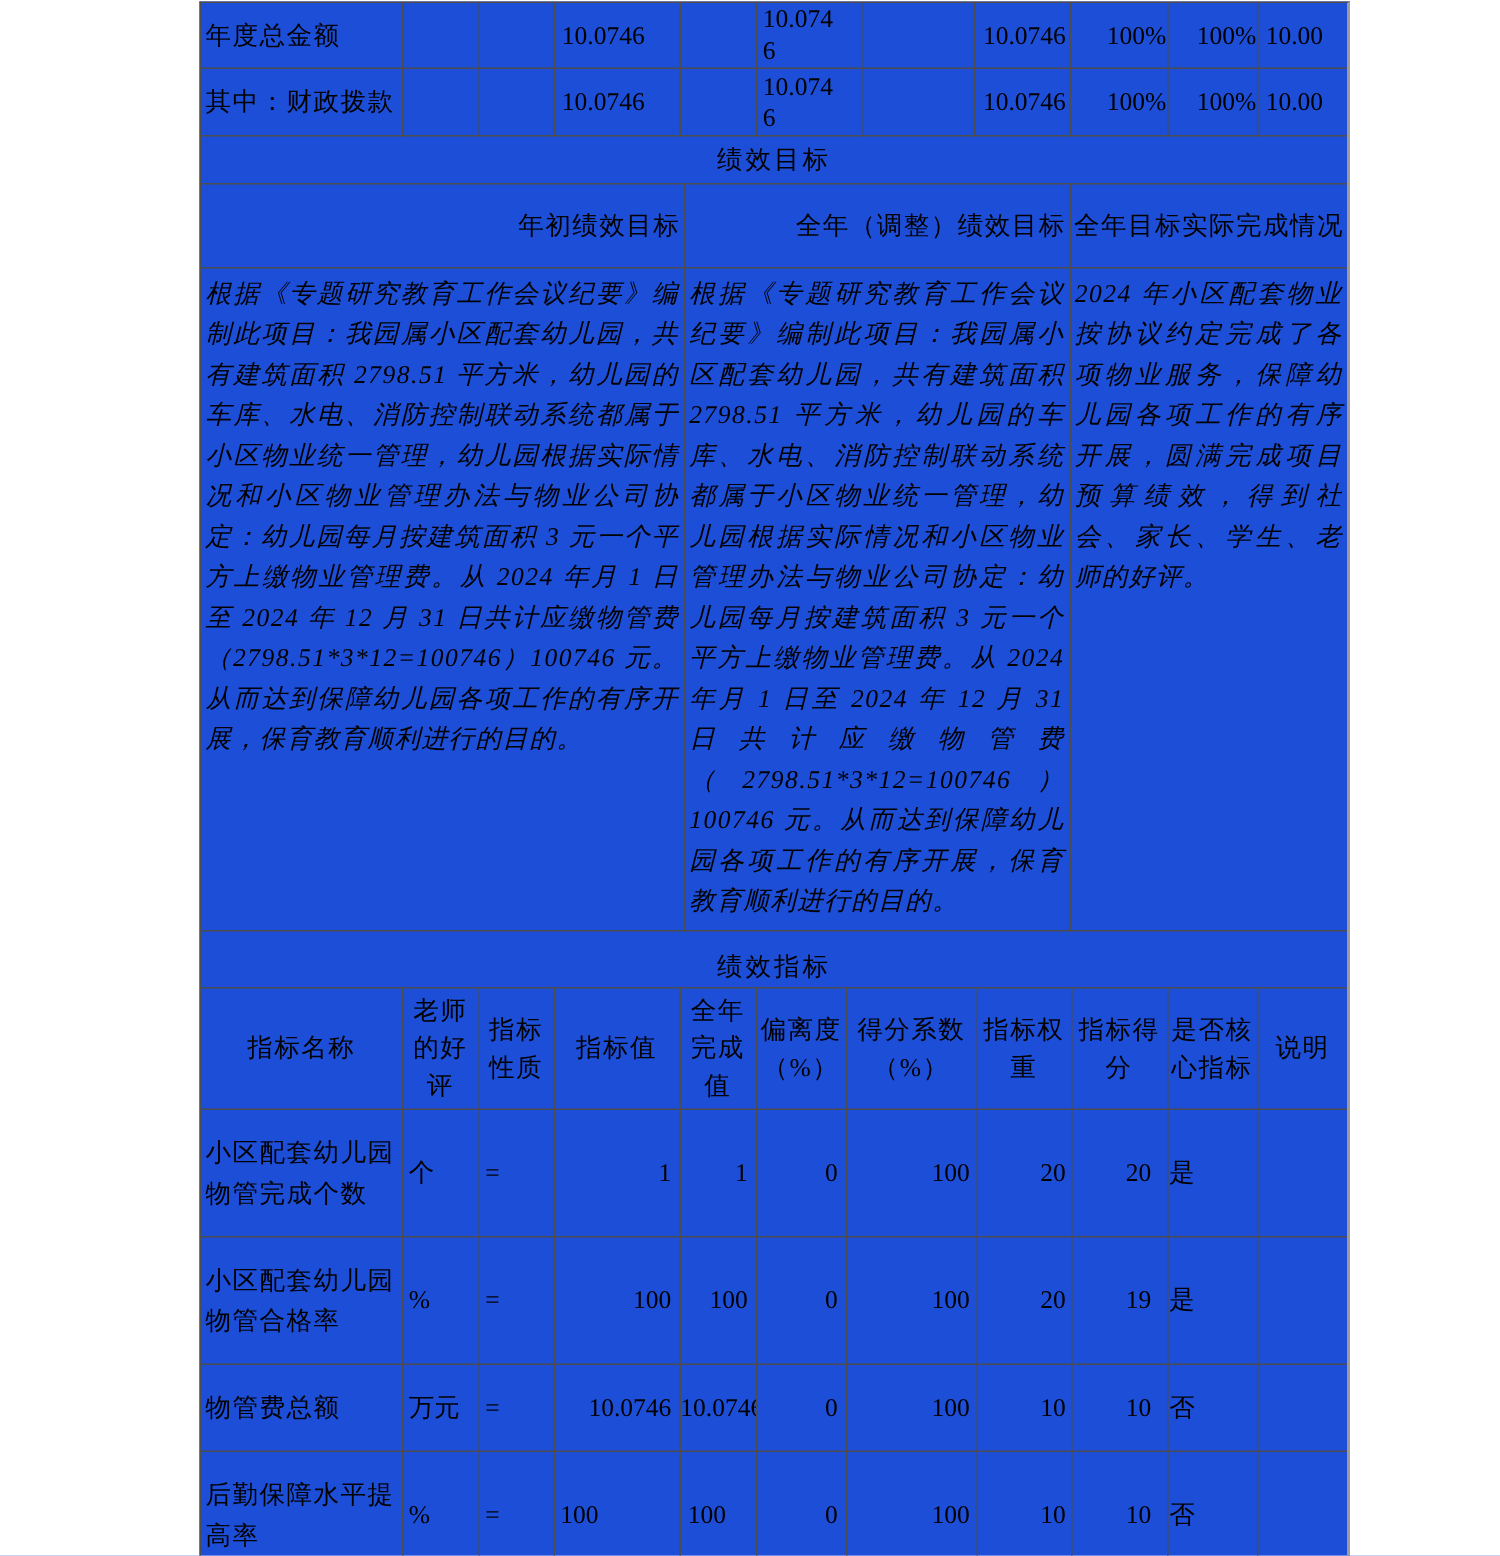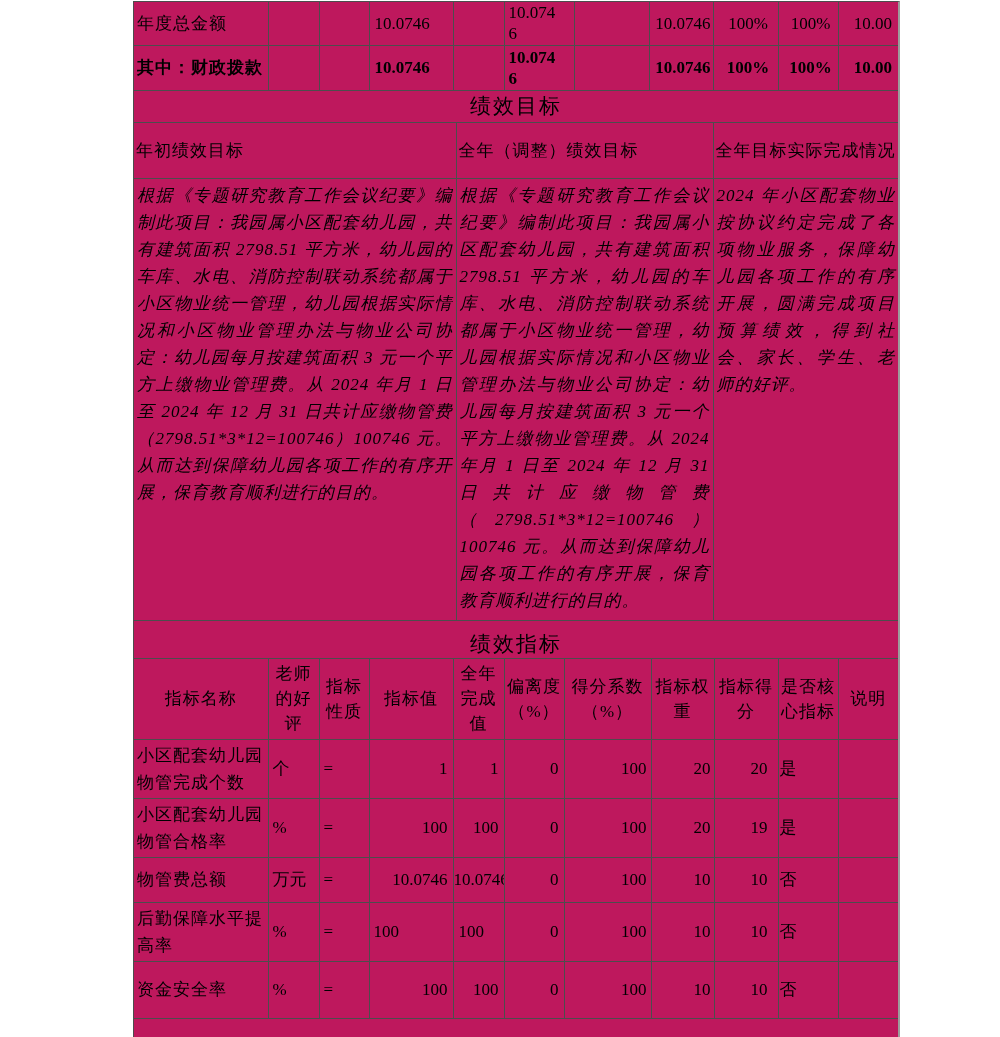--- a/index.html
+++ b/index.html
@@ -7,64 +7,64 @@
     background:#ffffff;
     font-family:"Liberation Serif","DejaVu Serif",serif;
     color:#000;
   }
   .doc{
     position:absolute;left:133px;top:1px;width:767px;height:1036px;
     box-sizing:border-box;overflow:hidden;
     border-top:1px solid #4d4d4d;
     border-left:1px solid #4d4d4d;
     border-right:2px solid #9c9c9c;
-    background:#be185d;
+    background:#1d4ed8;
   }
   table{border-collapse:collapse;table-layout:fixed;width:764px;}
   td{
     border-right:1px solid #4d4d4d;border-bottom:1px solid #4d4d4d;
     font-size:17px;overflow:hidden;vertical-align:middle;padding:0;
   }
   td:last-child{border-right:none;}
   
   .band{
     box-sizing:border-box;border-bottom:1px solid #4d4d4d;
-    text-align:center;font-size:21px;letter-spacing:2px;
+    text-align:center;font-size:17px;letter-spacing:2px;
   }
   .band.goals{height:32px;line-height:31px;}
   .band.ind{height:28px;line-height:27px;margin-top:10px;}
   
   .top tr:nth-child(1){height:43px;}
-  .top tr:nth-child(2){height:45px;font-weight:bold;}
+  .top tr:nth-child(2){height:45px;}
   .top td{line-height:21px;}
   .top td:nth-child(1){text-align:left;padding:2px 3px;letter-spacing:1px;}
   .top td:nth-child(4){text-align:left;padding-left:5px;}
   .top td:nth-child(6){text-align:left;padding:0 12px 0 4px;word-break:break-all;}
   .top td:nth-child(8){text-align:right;padding-right:2px;}
-  .top td:nth-child(9),.top td:nth-child(10){text-align:center;padding-left:5px;}
-  .top td:nth-child(11){text-align:right;padding-right:6px;}
+  .top td:nth-child(9),.top td:nth-child(10){text-align:right;padding-left:5px;}
+  .top td:nth-child(11){text-align:right;padding-right:16px;}
   
   .goals-tbl thead tr{height:56px;}
-  .goals-tbl thead td{text-align:left;letter-spacing:1px;line-height:27px;padding:12px 2px;}
+  .goals-tbl thead td{text-align:right;letter-spacing:1px;line-height:27px;padding:12px 2px;}
   .goals-tbl tbody tr{height:442px;font-style:italic;}
   .goals-tbl td.para{
     vertical-align:top;text-align:justify;
     padding:3px 3px;line-height:27px;letter-spacing:1px;
   }
   
   .ind thead tr{height:80px;}
   .ind thead td{text-align:center;letter-spacing:1px;line-height:25px;padding:0 2px;}
   .ind tbody tr:nth-child(1){height:57px;}
   .ind tbody tr:nth-child(2){height:58px;}
   .ind tbody tr:nth-child(3){height:45px;}
   .ind tbody tr:nth-child(4){height:47px;}
   .ind tbody tr:nth-child(5){height:57px;margin-top:20px;}
   .ind tbody tr:nth-child(6){height:57px;}
   .ind tbody td{line-height:21px;}
-  .ind tbody td:nth-child(1){text-align:left;padding:2px 3px;letter-spacing:1px;line-height:27px;}
+  .ind tbody td:nth-child(1){text-align:left;padding:15px 3px;letter-spacing:1px;line-height:27px;}
   .ind tbody td:nth-child(2),.ind tbody td:nth-child(3){text-align:left;padding-left:4px;}
   .ind tbody td:nth-child(4){text-align:right;padding-right:5px;}
   .ind tbody td:nth-child(5){text-align:right;padding-right:5px;}
   .ind tbody td:nth-child(6){text-align:right;padding-right:5px;}
   .ind tbody td:nth-child(7){text-align:right;padding-right:4px;}
   .ind tbody td:nth-child(8){text-align:right;padding-right:3px;}
   .ind tbody td:nth-child(9){text-align:right;padding-right:10px;}
   .ind tbody td:nth-child(10){text-align:left;padding-left:1px;}
   .ind tbody tr:nth-child(4) td:nth-child(4){text-align:left;padding-left:4px;}
   .ind tbody tr:nth-child(4) td:nth-child(5){text-align:left;padding-left:5px;padding-right:5px;word-break:break-all;}

